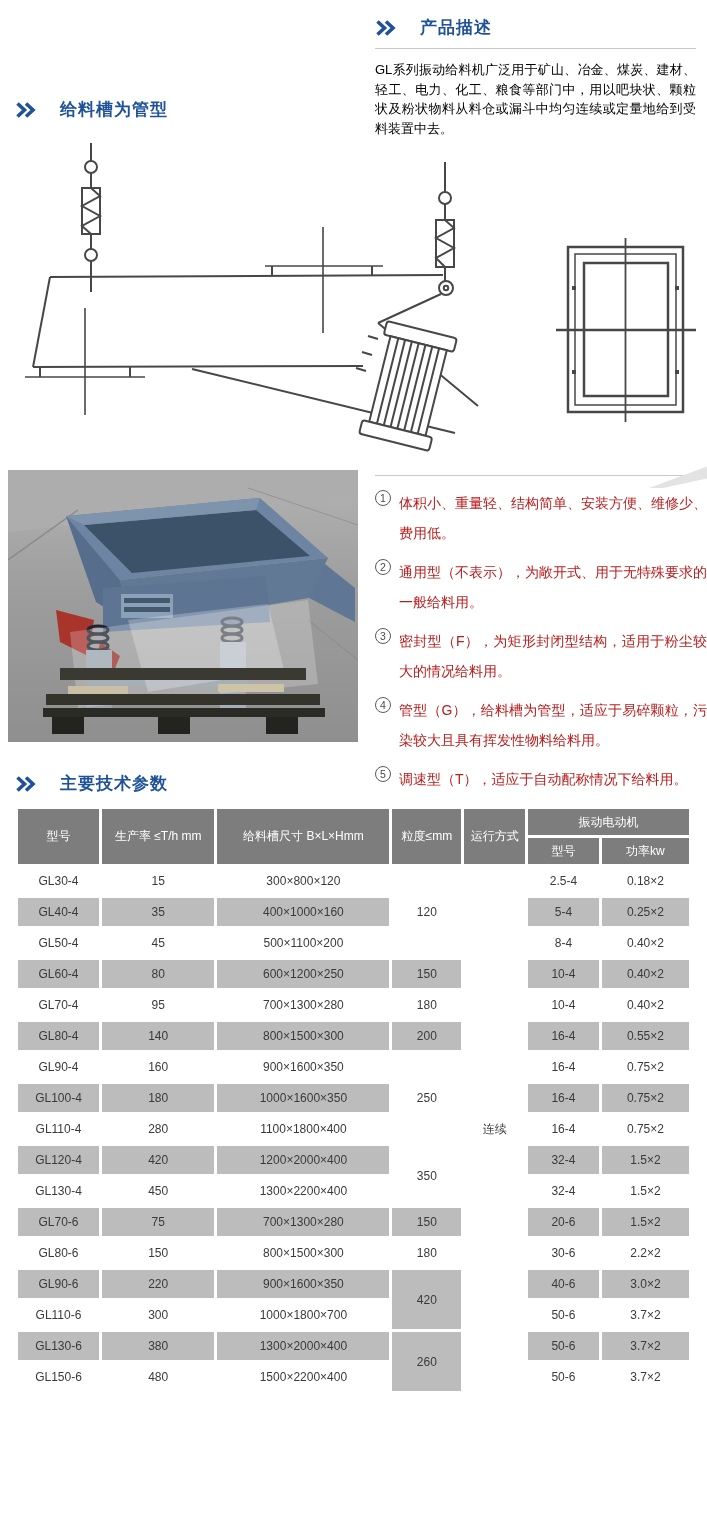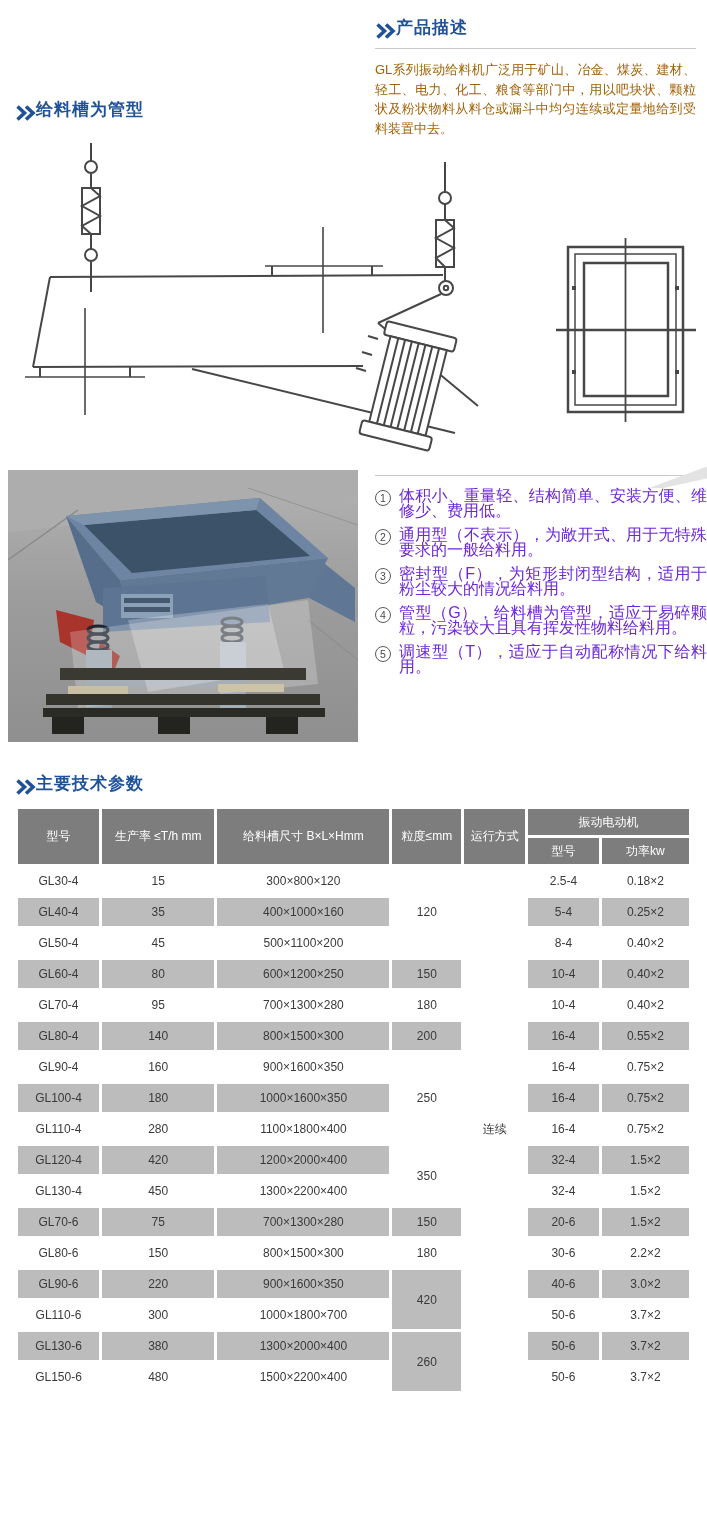--- a/index.html
+++ b/index.html
@@ -1,45 +1,45 @@
 <!DOCTYPE html>
 <html><head>
 <meta charset="utf-8">
 <style>
   * { margin:0; padding:0; box-sizing:border-box; }
   html,body { background:#fff; }
   body { font-family:"Liberation Sans","DejaVu Sans",sans-serif; color:#444; }
   #page { position:relative; width:707px; height:1526px; background:#ffffff; overflow:hidden; margin:0 auto; }
 
-  .sec-title { display:flex; align-items:flex-end; gap:0; }
+  .sec-title { display:flex; align-items:center; gap:24px; }
   .sec-title .chev { flex:0 0 auto; display:block; }
   .sec-title .t { font-size:17px; font-weight:bold; color:#1f5299; letter-spacing:1px; }
   .divider { height:1px; background:#c9c9c9; margin-top:9px; }
 
   
   #desc { position:absolute; left:375px; top:16px; width:321px; }
-  #desc p { margin-top:11px; font-size:13px; line-height:19.5px; text-align:justify; color:#a16207; }
+  #desc p { margin-top:11px; font-size:13px; line-height:19.5px; text-align:justify; color:#000000; }
 
   
   #structure-title { position:absolute; left:15px; top:98px; width:350px; }
 
   
   #diagram { position:absolute; left:0; top:140px; }
 
   
   #photo { position:absolute; left:8px; top:470px; width:350px; height:272px; }
 
   
   #features { position:absolute; left:375px; top:466px; width:332px; }
   #features .corner { position:absolute; right:-12px; top:-4px; }
   .feat-list { margin-top:12px; }
   .feat-item { display:flex; gap:8px; margin-bottom:9px; }
   .feat-num { flex:0 0 auto; width:16px; height:16px; margin-top:2px; border:1px solid #5a5a5a; border-radius:50%;
               font-size:10.5px; line-height:14px; text-align:center; color:#4a4a4a; }
-  .feat-text { font-size:16px; line-height:15px; text-align:justify; color:#6d28d9; }
+  .feat-text { font-size:14px; line-height:30px; text-align:justify; color:#b91c1c; }
 
   
   #params { position:absolute; left:15px; top:772px; width:677px; }
   #params-table { width:677px; margin-top:11px; border-collapse:separate; border-spacing:3px 3px; table-layout:fixed; }
   #params-table th { background:#7d7d7d; color:#ffffff; font-weight:normal; font-size:12px; height:26px; }
   #params-table td { font-size:12px; height:28px; text-align:center; color:#3a3a3a; }
   #params-table td.shaded { background:#bcbcbc; }
   #params-table td.plain { background:#ffffff; }
 </style>
 </head>

